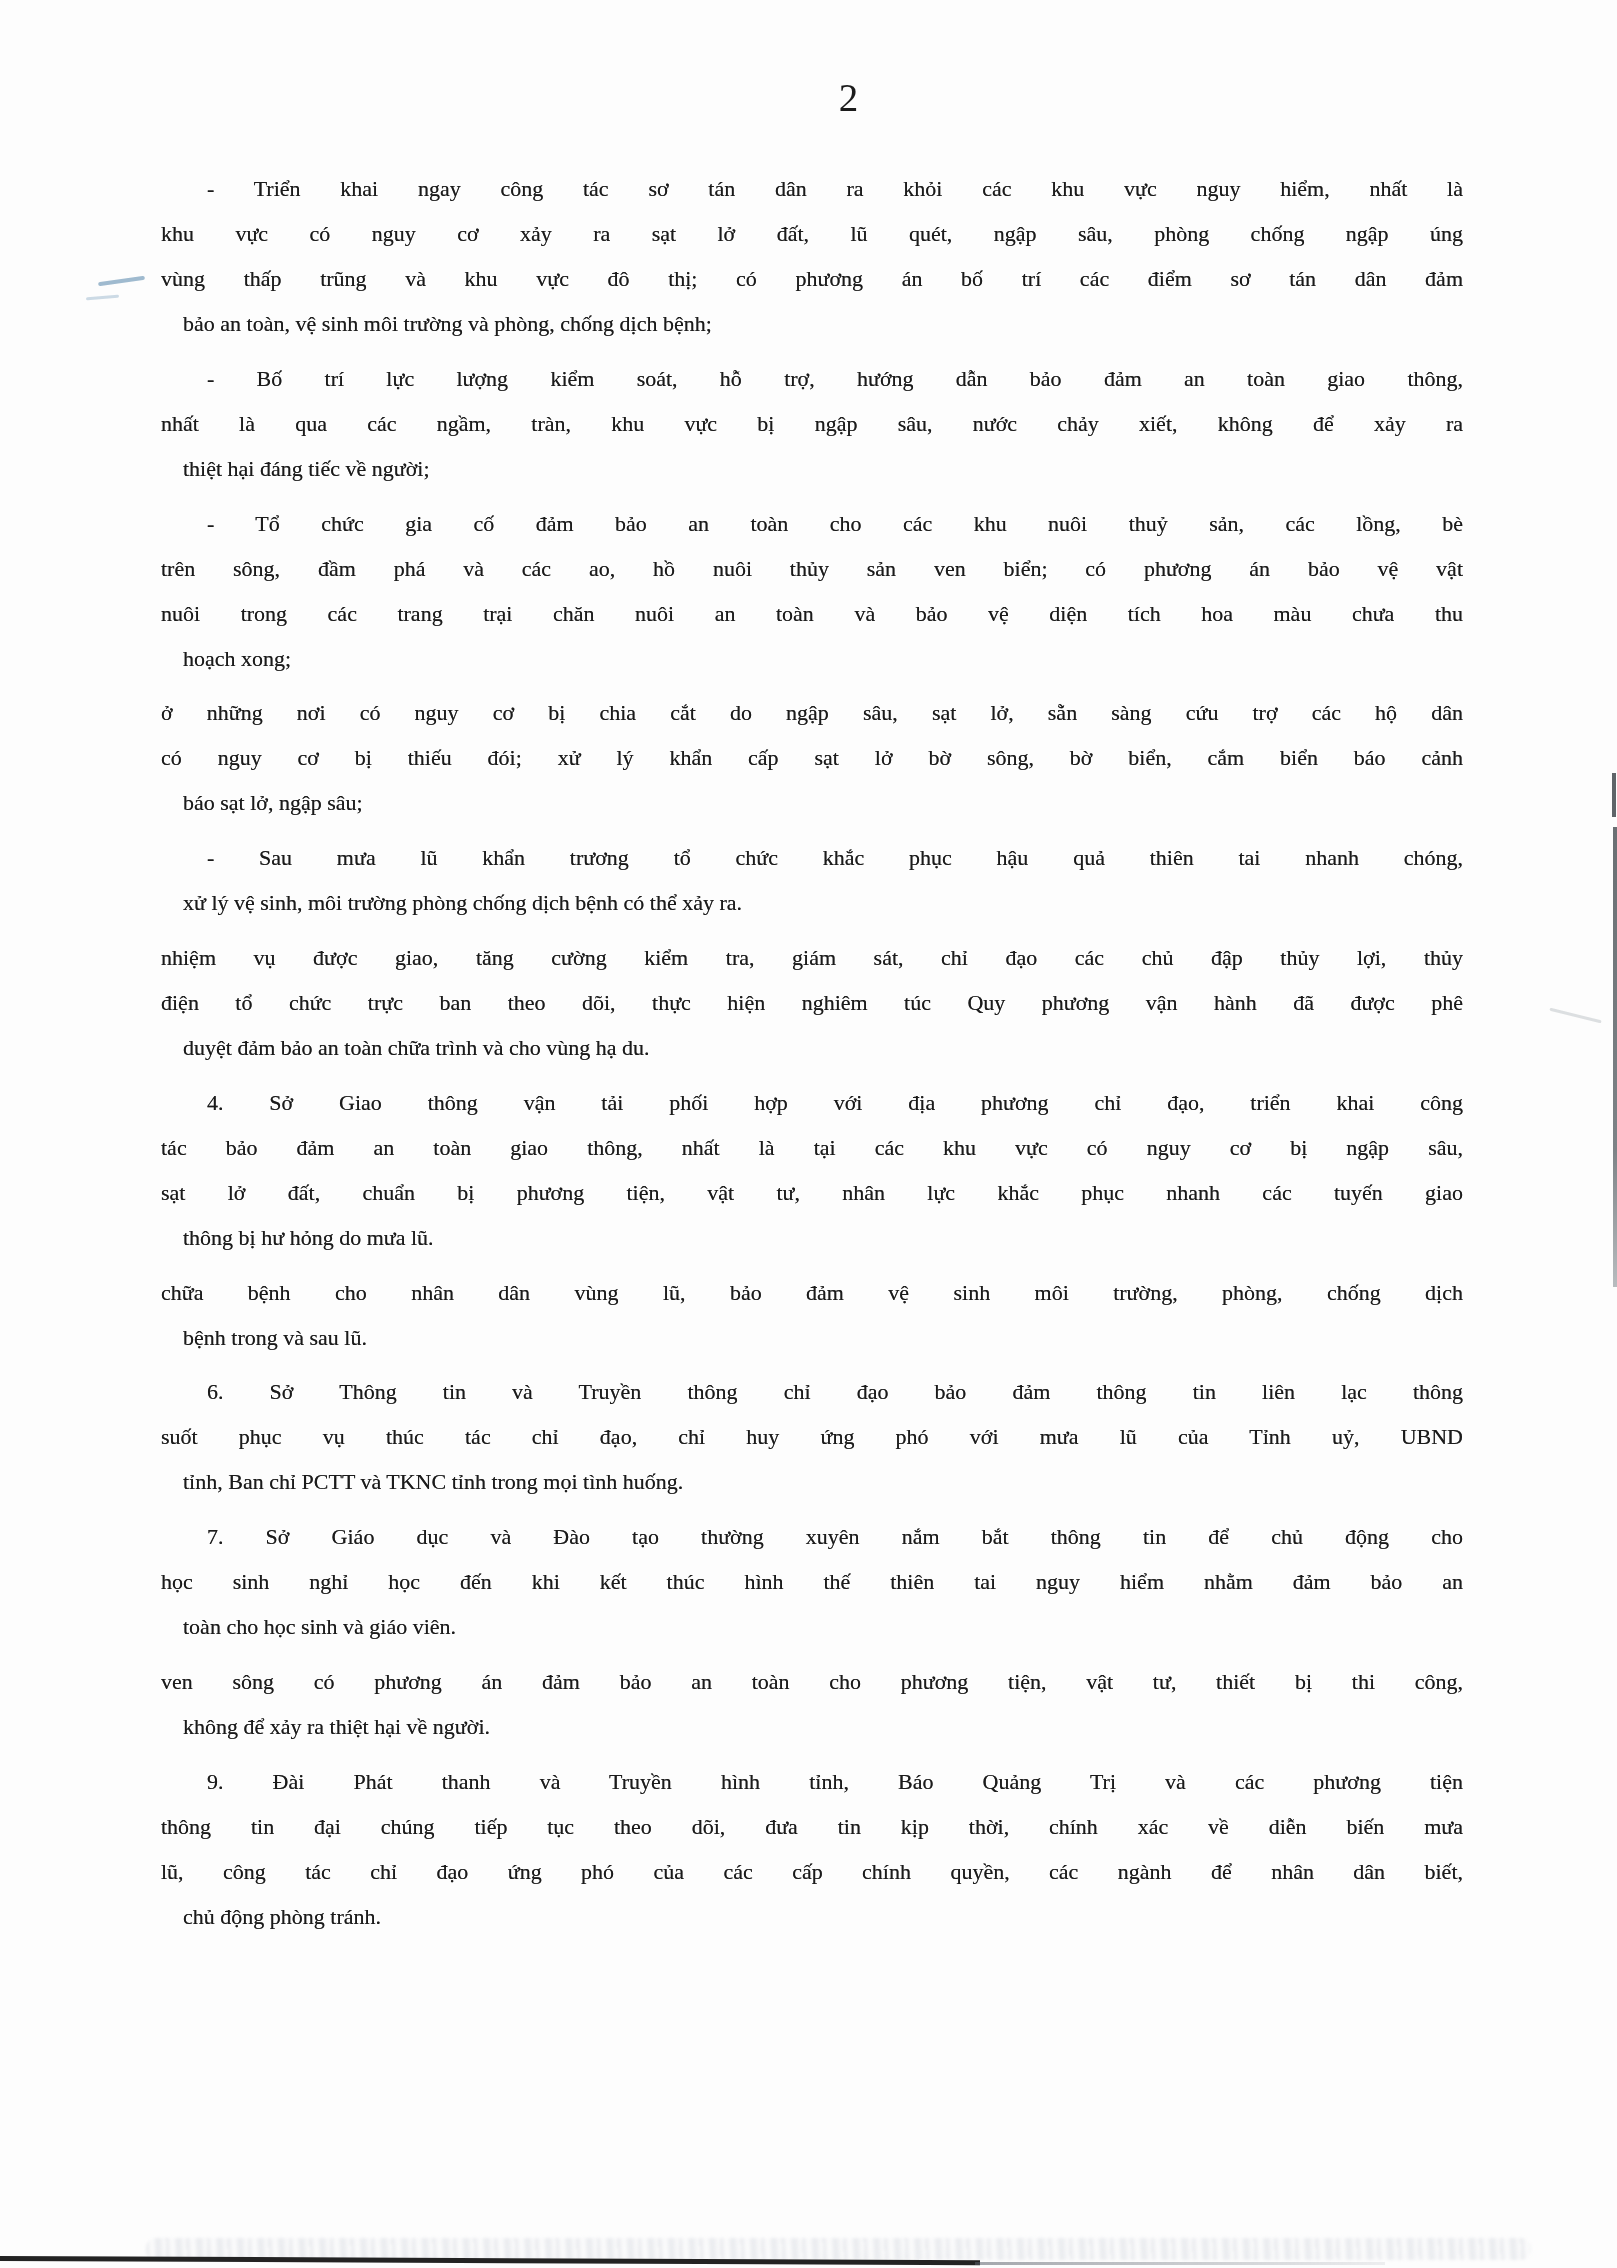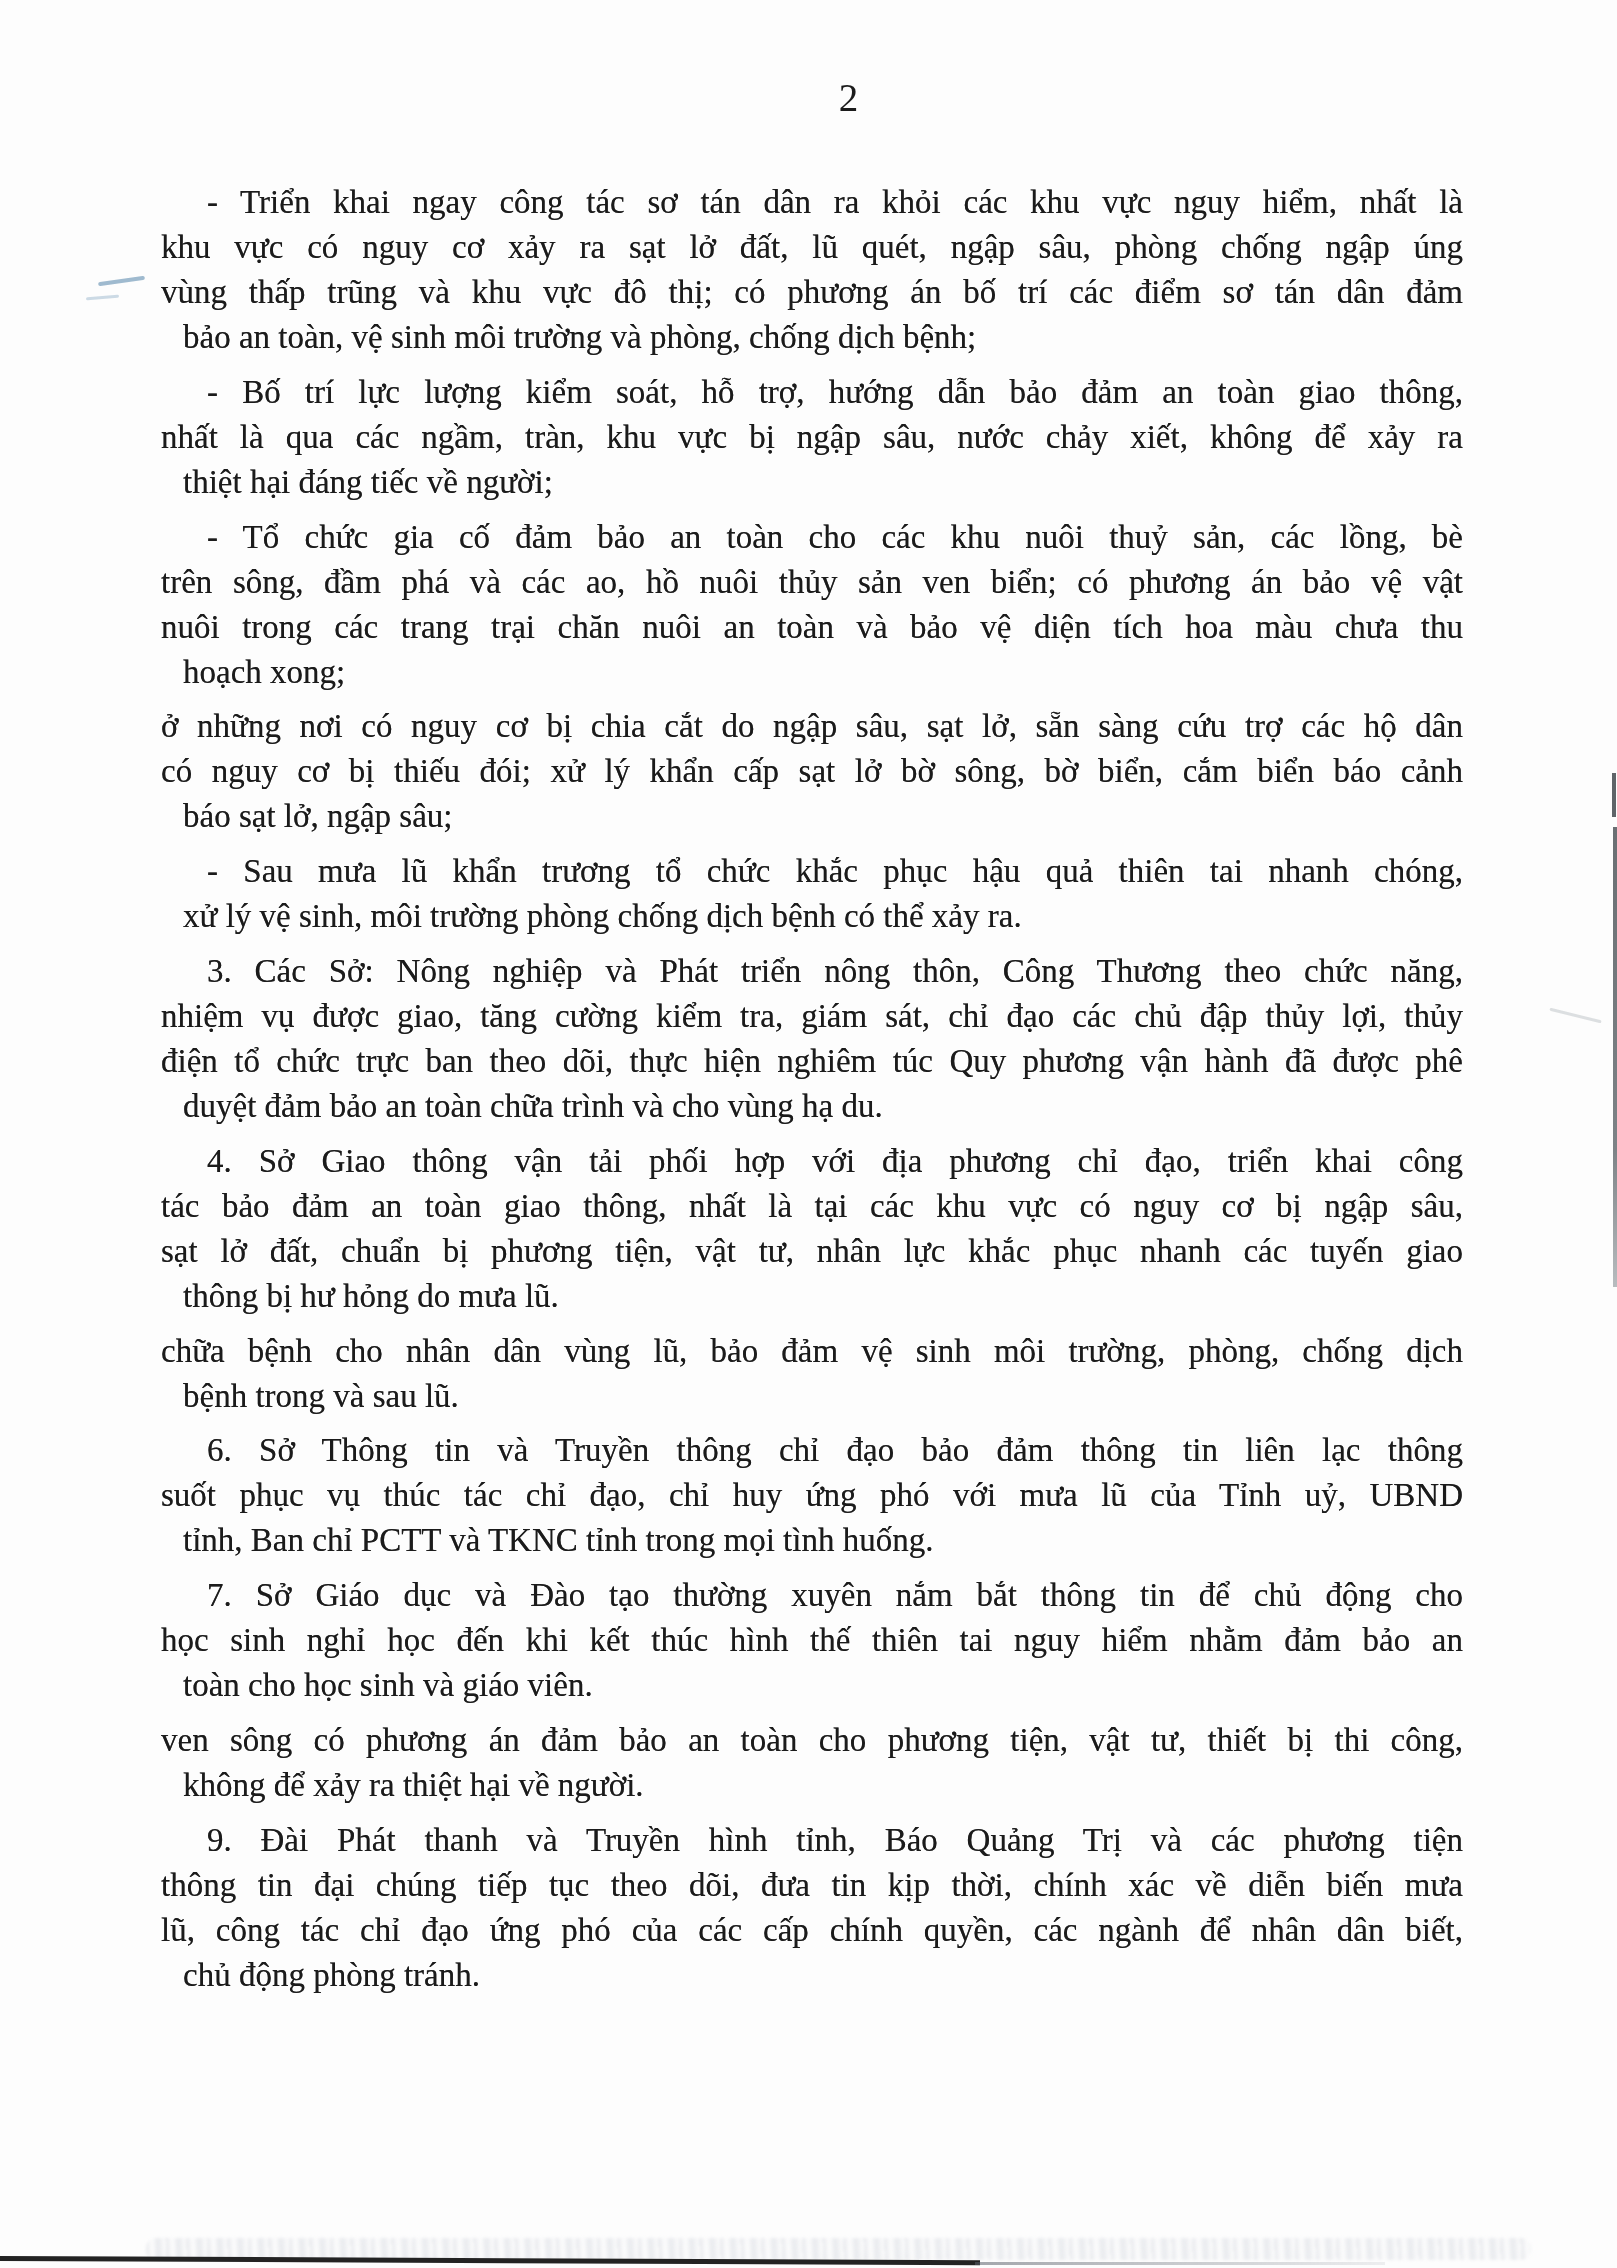--- a/index.html
+++ b/index.html
@@ -21,24 +21,24 @@
     position: absolute;
     top: 76px;
     left: 824px;
     width: 49px;
     text-align: center;
     font-size: 39px;
     line-height: 43px;
   }
   .content {
     position: absolute;
-    top: 180px;
+    top: 166px;
     left: 161px;
     width: 1302px;
-    font-size: 33px;
+    font-size: 22px;
     line-height: 45px;
     text-shadow: 0 0 0.5px rgba(10,10,10,0.65);
   }
   .para {
     margin: 0 0 9.8px 0;
   }
   .line {
     text-align: justify;
     text-align-last: justify;
     white-space: normal;
@@ -143,21 +143,20 @@
       <div class="para">
         <div class="line">ở những nơi có nguy cơ bị chia cắt do ngập sâu, sạt lở, sẵn sàng cứu trợ các hộ dân</div>
         <div class="line">có nguy cơ bị thiếu đói; xử lý khẩn cấp sạt lở bờ sông, bờ biển, cắm biển báo cảnh</div>
         <div class="line last">báo sạt lở, ngập sâu;</div>
       </div>
       <div class="para">
         <div class="line first">- Sau mưa lũ khẩn trương tổ chức khắc phục hậu quả thiên tai nhanh chóng,</div>
         <div class="line last">xử lý vệ sinh, môi trường phòng chống dịch bệnh có thể xảy ra.</div>
       </div>
       <div class="para">
-        <div class="line first">3. Các Sở: Nông nghiệp và Phát triển nông thôn, Công Thương theo chức năng,</div>
         <div class="line">nhiệm vụ được giao, tăng cường kiểm tra, giám sát, chỉ đạo các chủ đập thủy lợi, thủy</div>
         <div class="line">điện tổ chức trực ban theo dõi, thực hiện nghiêm túc Quy phương vận hành đã được phê</div>
         <div class="line last">duyệt đảm bảo an toàn chữa trình và cho vùng hạ du.</div>
       </div>
       <div class="para">
         <div class="line first">4. Sở Giao thông vận tải phối hợp với địa phương chỉ đạo, triển khai công</div>
         <div class="line">tác bảo đảm an toàn giao thông, nhất là tại các khu vực có nguy cơ bị ngập sâu,</div>
         <div class="line">sạt lở đất, chuẩn bị phương tiện, vật tư, nhân lực khắc phục nhanh các tuyến giao</div>
         <div class="line last">thông bị hư hỏng do mưa lũ.</div>
       </div>

